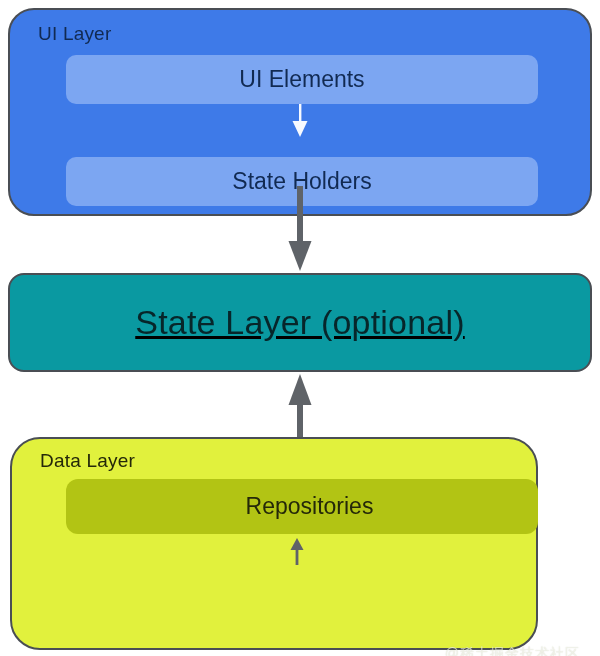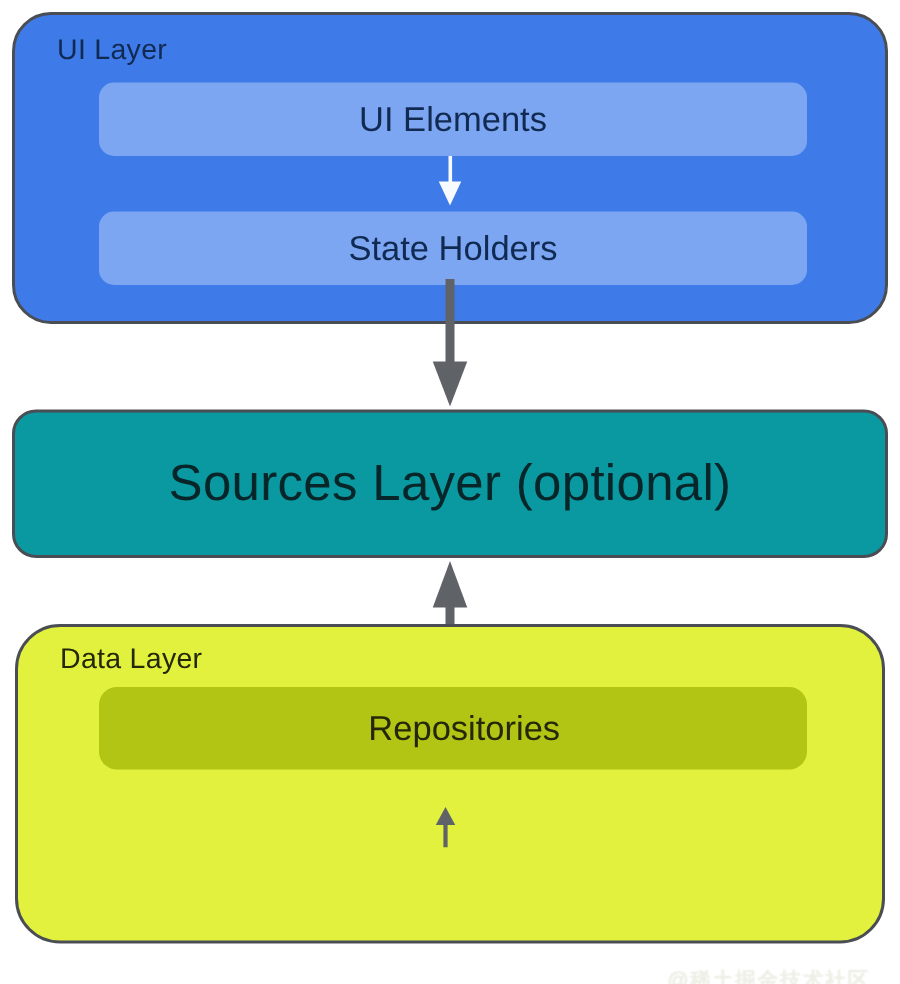--- a/index.html
+++ b/index.html
@@ -15,36 +15,36 @@
     --arrow-white:#F7FAFF;
     --box-border:#4A4E54;
     --watermark-color:rgba(252,253,244,0.66);
   }
   *{margin:0;padding:0;box-sizing:border-box;}
   html,body{width:600px;height:656px;background:#ffffff;}
   body{font-family:"Liberation Sans","DejaVu Sans",sans-serif;position:relative;overflow:hidden;}
   .canvas{position:absolute;inset:0;width:600px;height:656px;}
 
   
-  .layer{position:absolute;border:2px solid var(--box-border);}
+  .layer{position:absolute;border:2px solid var(--box-border);text-decoration:underline;}
   .ui-layer{left:8px;top:8px;width:584px;height:208px;background:var(--ui-layer-bg);border-radius:26px;}
   .domain-layer{left:8px;top:273px;width:584px;height:99px;background:var(--domain-bg);border-radius:16px;
                 display:flex;align-items:center;justify-content:center;}
-  .data-layer{left:10px;top:416px;width:580px;height:213px;background:var(--data-layer-bg);border-radius:30px;}
+  .data-layer{left:10px;top:437px;width:528px;height:213px;background:var(--data-layer-bg);border-radius:30px;}
 
   .layer-label{position:absolute;font-size:19px;font-weight:500;letter-spacing:.2px;}
   .ui-layer .layer-label{left:28px;top:13px;color:var(--ui-text);}
   .data-layer .layer-label{left:28px;top:11px;color:var(--data-text);}
 
   
   .inner-box{position:absolute;left:56px;width:472px;display:flex;align-items:center;justify-content:center;
              font-size:23px;font-weight:500;}
   .ui-layer .inner-box{background:var(--ui-inner-bg);color:var(--ui-text);border-radius:10px;height:49px;}
   .box-ui-elements{top:45px;}
-  .box-state-holders{top:131px;text-align:center;}
+  .box-state-holders{top:147px;text-align:center;}
   .data-layer .inner-box{left:54px;background:var(--data-inner-bg);color:var(--data-text);border-radius:12px;height:55px;padding-left:15px;}
   .box-repositories{top:40px;}
   .box-data-sources{top:128px;}
 
   .domain-title{font-size:34px;font-weight:500;color:var(--domain-text);letter-spacing:.2px;}
 
   
   .arrow{position:absolute;pointer-events:none;}
   .arrow svg{display:block;}
   .arrow-white{left:288px;top:104px;color:var(--arrow-white);}
@@ -81,21 +81,21 @@
   </div>
 
   <div class="arrow arrow-down-big">
     <svg width="28" height="85" viewBox="0 0 28 85">
       <rect x="11" y="0" width="6" height="58" fill="currentColor"></rect>
       <polygon points="2.5,55 25.5,55 14,85" fill="currentColor"></polygon>
     </svg>
   </div>
 
   <section class="layer domain-layer">
-    <div class="domain-title">Sources Layer (optional)</div>
+    <div class="domain-title">State Layer (optional)</div>
   </section>
 
   <div class="arrow arrow-up-big">
     <svg width="28" height="105" viewBox="0 0 28 105">
       <polygon points="14,0 2.5,31 25.5,31" fill="currentColor"></polygon>
       <rect x="11" y="29" width="6" height="76" fill="currentColor"></rect>
     </svg>
   </div>
 
   <section class="layer data-layer">

